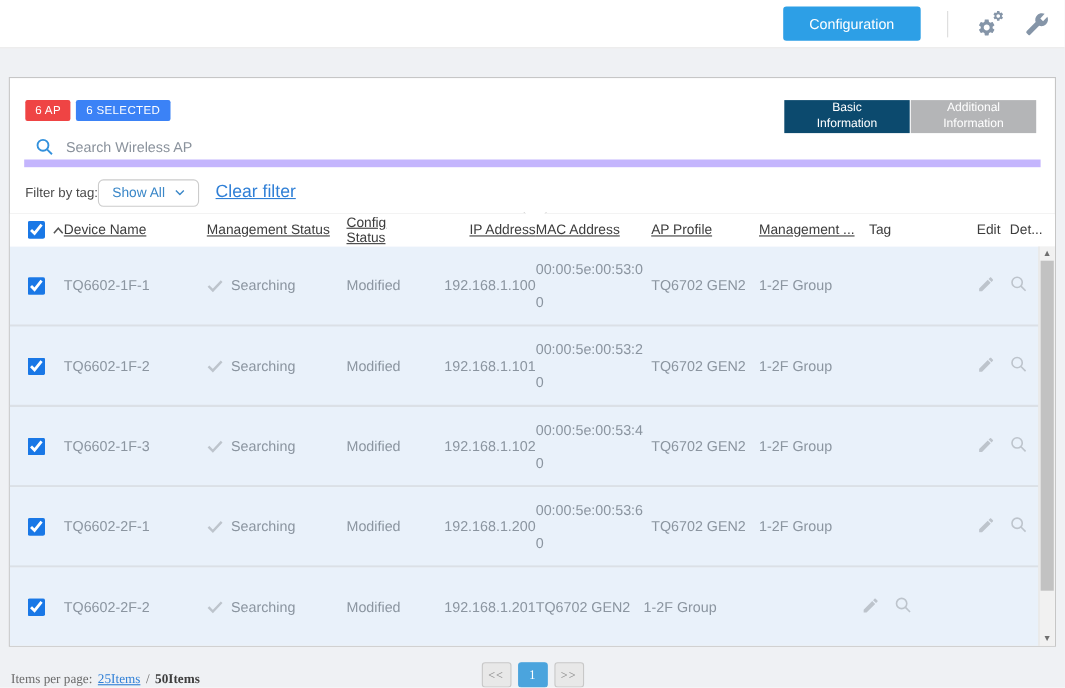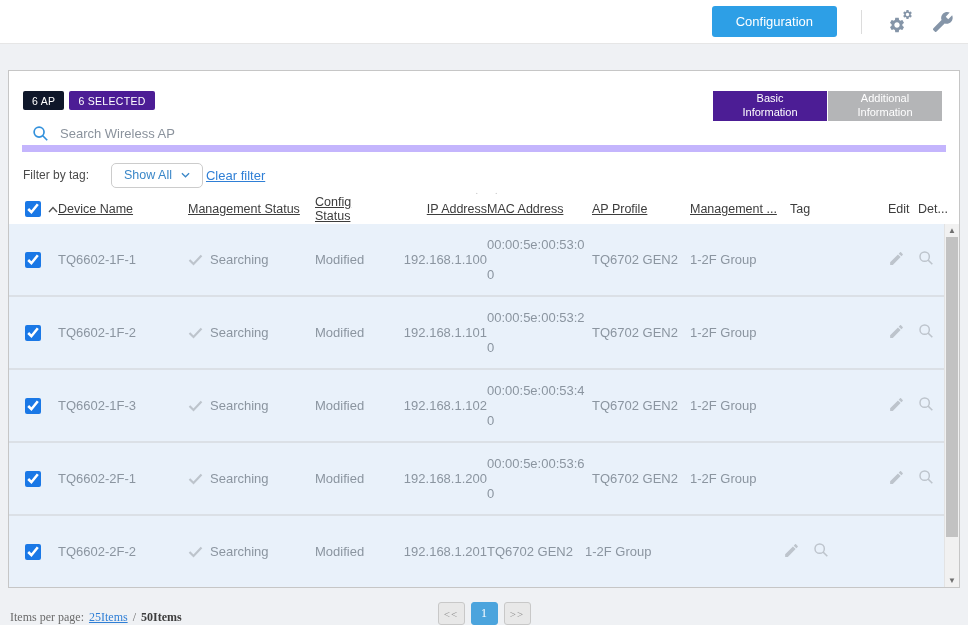--- a/index.html
+++ b/index.html
@@ -16,42 +16,42 @@
   .gear-main { position:absolute; left:0; bottom:0; }
   .gear-small { position:absolute; right:-1px; top:-1px; }
   .wrench-wrap { width:22px; height:22px; }
 
   
   .card { position:relative; margin:26px 8px 0; height:518px; background:#fff;
     border:1px solid #c6c6c6; display:flex; flex-direction:column; }
 
   .badges-row { margin:20px 0 0 14px; display:flex; gap:5px; }
   .badge { color:#fff; font-size:10.5px; padding:4px 9px 3px; border-radius:2px; letter-spacing:.3px; }
-  .badge-dark { background:#0f172a; }
-  .badge-light { background:#4c1d95; }
+  .badge-dark { background:#ef4444; }
+  .badge-light { background:#3b82f6; }
 
   .tabs { position:absolute; top:20px; right:17px; display:flex; gap:1px; }
   .tab { width:114px; height:30px; display:flex; align-items:center; justify-content:center;
     text-align:center; color:#fff; font-size:11px; line-height:1.25; cursor:pointer; }
   .tab span { display:block; max-width:82px; }
-  .tab-active { background:#4c1d95; }
+  .tab-active { background:#0c4a6e; }
   .tab-inactive { background:#b4b5b7; }
 
   .search-row { margin:12px 13px 0; height:31px; display:flex; align-items:center;
     border-bottom:7px solid #c4b5fd; }
   .search-row svg { margin:0 11px 0 10px; flex:none; }
   .search-input { flex:1; border:none; outline:none; background:transparent;
     font-size:13px; color:#555; font-family:inherit; }
   .search-input::placeholder { color:#8a929c; }
 
   .filter-row { margin:9px 0 0 14px; height:30px; display:flex; align-items:center; }
   .filter-label { font-size:12px; color:#4a4a4a; }
-  .filter-dd { margin-left:22px; border:1px solid #ccc; border-radius:5px; padding:4px 12px 5px;
+  .filter-dd { border:1px solid #ccc; border-radius:5px; padding:4px 12px 5px;
     display:flex; align-items:center; gap:9px; color:#3a87c8; font-size:12.5px; cursor:pointer; background:#fff; }
-  .clear-link { margin-left:3px; font-size:13px; color:#2f7fd6; text-decoration:underline; cursor:pointer; }
+  .clear-link { margin-left:15px; font-size:16px; color:#2f7fd6; text-decoration:underline; cursor:pointer; }
 
   .divider { position:relative; margin-top:4px; height:1px; background:#ccc; }
   .notch { position:absolute; top:-8px; left:470px; width:15px; height:15px; background:#fff;
     transform:rotate(45deg); border-right:1px solid #ccc; border-bottom:1px solid #ccc; }
 
   
   .thead { height:31px; display:flex; align-items:center; padding-left:16px;
     font-size:12.5px; color:#3d3d3d; background:#fff; position:relative; z-index:1; }
   .thead .sortable { text-decoration:underline; cursor:pointer; }
   .col-sel { width:33px; display:flex; align-items:center; gap:7px; flex:none; }

